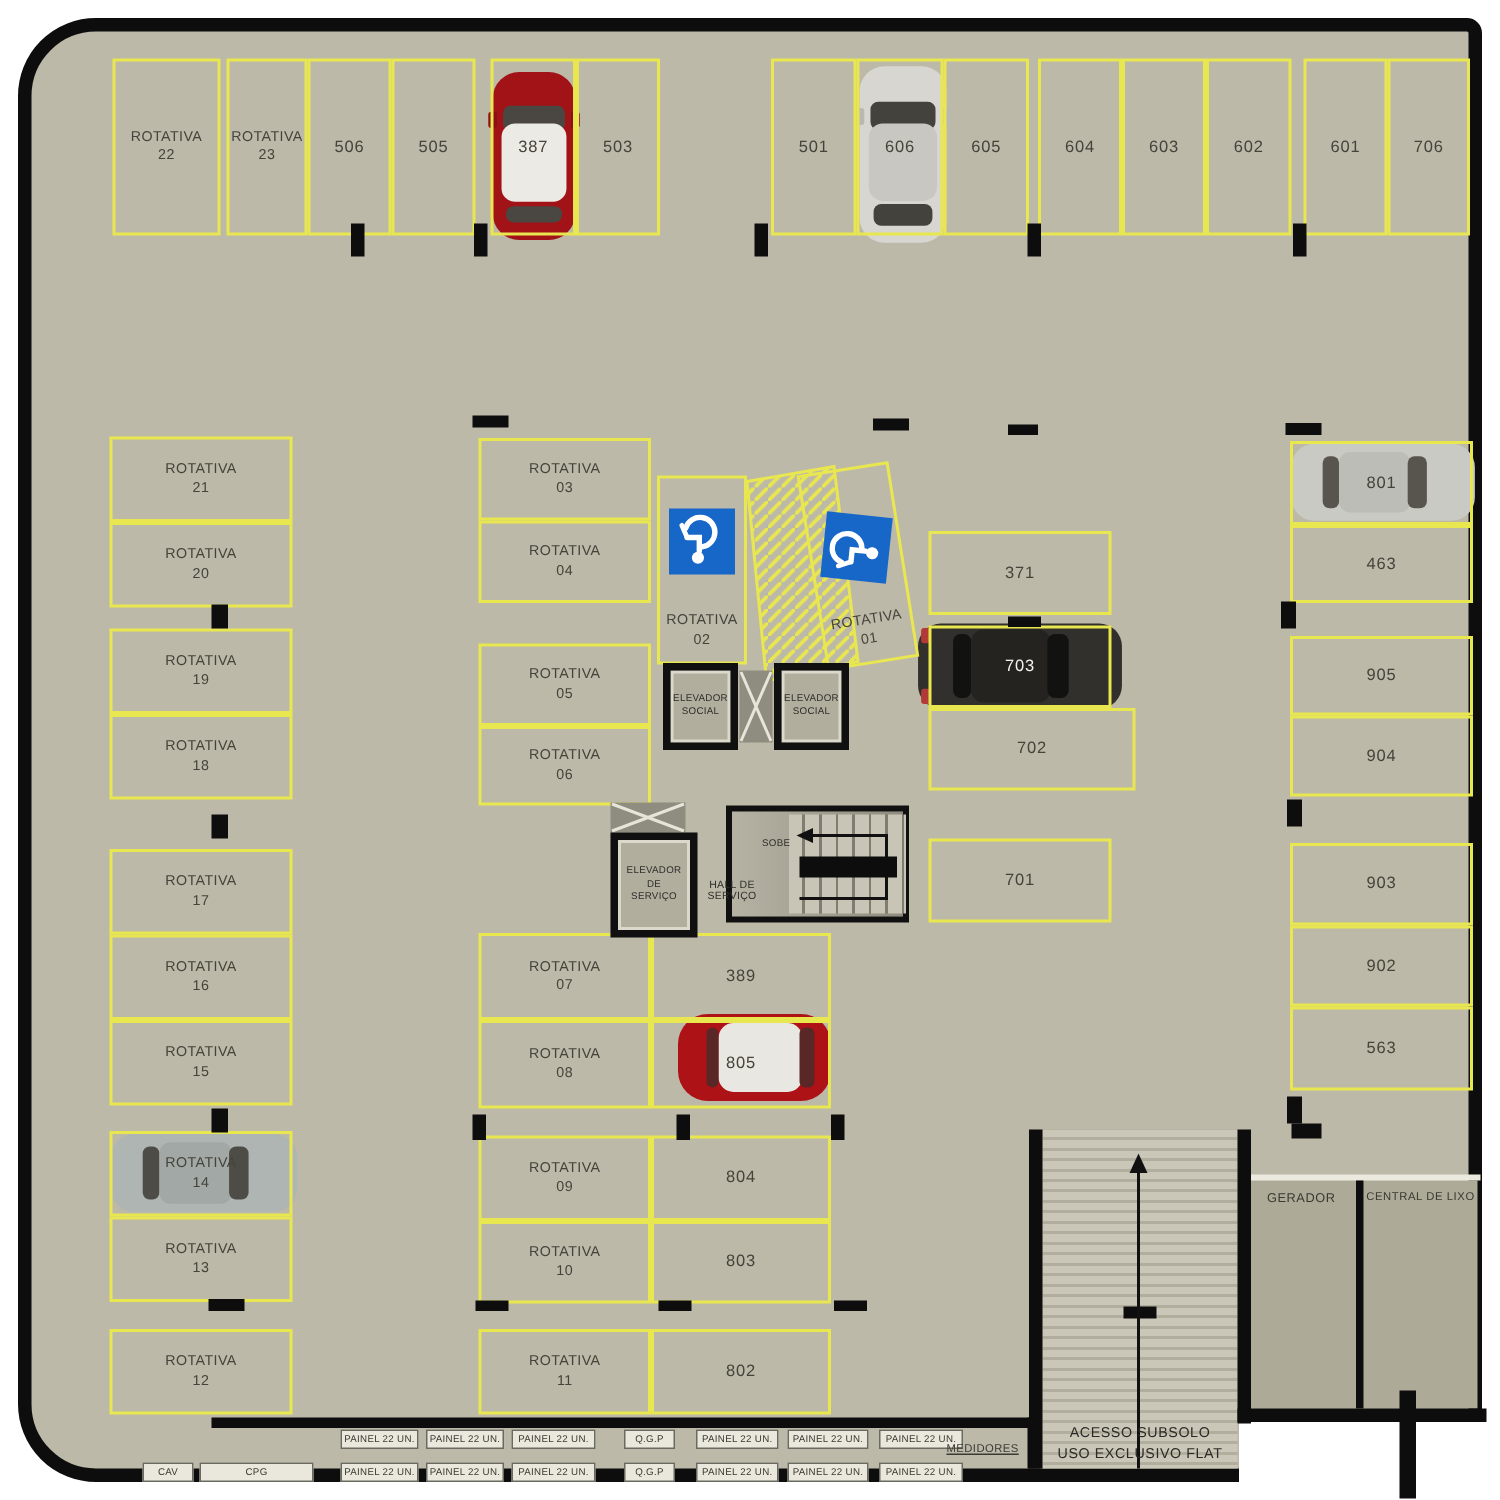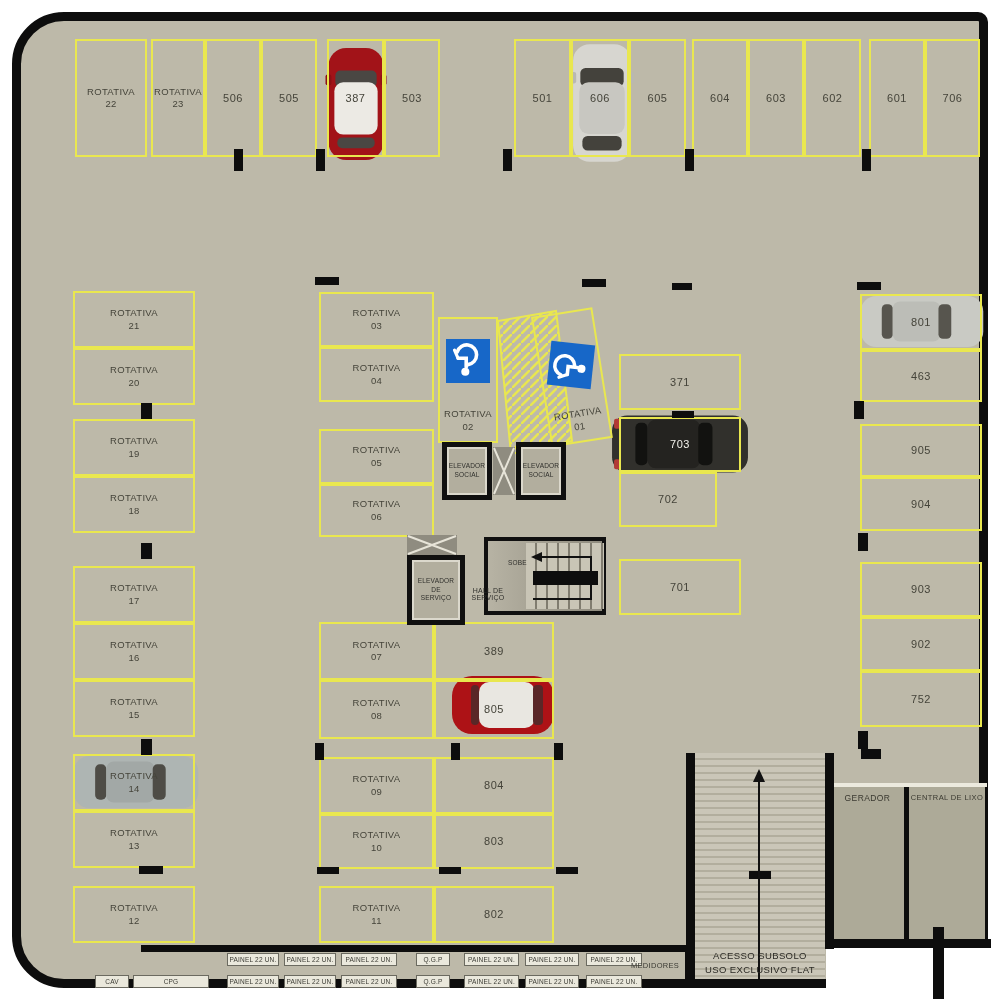--- a/index.html
+++ b/index.html
@@ -27,21 +27,21 @@
   .small-lbl{position:absolute;font-size:6.5px;color:#2f2f2b;letter-spacing:.2px;z-index:7;white-space:pre-line;}
   
   .ramp{position:absolute;background:repeating-linear-gradient(180deg,#cac6b8 0 5px,#b2ae9e 5px 7px);z-index:2;}
   .wall{position:absolute;background:#0d0d0d;z-index:6;}
   .room{position:absolute;background:#adaa98;z-index:2;}
   .room-lbl{position:absolute;width:100%;text-align:center;font-size:8.5px;color:#3a3930;letter-spacing:.4px;z-index:3;}
   .pan{position:absolute;height:13px;background:#eae8dc;border:1px solid #6b6a60;font-size:6.5px;
        display:flex;align-items:center;justify-content:center;color:#3a3a33;letter-spacing:.2px;z-index:6;box-sizing:border-box;}
   .ramp-lbl{position:absolute;text-align:center;white-space:pre-line;font-size:9.5px;color:#2b2a25;
             letter-spacing:.4px;line-height:1.45;z-index:7;}
-  .meters-lbl{position:absolute;font-size:7.5px;color:#3a3a33;letter-spacing:.3px;z-index:7;}
+  .meters-lbl{position:absolute;font-size:7.5px;color:#3a3a33;letter-spacing:.3px;z-index:7;text-decoration:underline;}
   .white-cut{position:absolute;background:#fff;z-index:5;}
 </style>
 </head>
 <body>
 
 <div id="stage">
 <div id="plan">
 
   <div class="st" style="left:54px;top:18px;width:72px;height:118px"><span class="lb">ROTATIVA
 22</span></div>
@@ -131,30 +131,30 @@
     <svg width="36" height="36" viewBox="0 0 40 40">
           <circle cx="23" cy="8" r="4.5" fill="#fff"></circle>
           <path d="M22 13 v10 h9" stroke="#fff" stroke-width="4" fill="none" stroke-linecap="round"></path>
           <path d="M20 16 a11 11 0 1 0 12 14" stroke="#fff" stroke-width="4" fill="none" stroke-linecap="round"></path>
           <path d="M31 23 l4 9" stroke="#fff" stroke-width="3.5" fill="none" stroke-linecap="round"></path>
         </svg>
   </div>
 
   <div class="st num" style="left:598px;top:333px;width:122px;height:56px"><span class="lb">371</span></div>
   <div class="st num wlb" style="left:598px;top:396px;width:122px;height:55px"><span class="lb">703</span></div>
-  <div class="st num" style="left:598px;top:451px;width:98px;height:55px"><span class="lb">702</span></div>
+  <div class="st num" style="left:598px;top:451px;width:138px;height:55px"><span class="lb">702</span></div>
   <div class="st num" style="left:598px;top:538px;width:122px;height:56px"><span class="lb">701</span></div>
 
   <div class="st num" style="left:839px;top:273px;width:122px;height:56px"><span class="lb">801</span></div>
   <div class="st num" style="left:839px;top:329px;width:122px;height:52px"><span class="lb">463</span></div>
   <div class="st num" style="left:839px;top:403px;width:122px;height:53px"><span class="lb">905</span></div>
   <div class="st num" style="left:839px;top:456px;width:122px;height:54px"><span class="lb">904</span></div>
   <div class="st num" style="left:839px;top:541px;width:122px;height:55px"><span class="lb">903</span></div>
   <div class="st num" style="left:839px;top:596px;width:122px;height:54px"><span class="lb">902</span></div>
-  <div class="st num" style="left:839px;top:650px;width:122px;height:56px"><span class="lb">752</span></div>
+  <div class="st num" style="left:839px;top:650px;width:122px;height:56px"><span class="lb">563</span></div>
 
   <svg class="car" style="left:304px;top:24px" width="62" height="118" viewBox="0 0 62 120">
     <rect x="3" y="3" width="56" height="114" rx="18" fill="#a21318"></rect>
     <rect x="0" y="30" width="6" height="11" rx="2" fill="#8c1014"></rect>
         <rect x="56" y="30" width="6" height="11" rx="2" fill="#8c1014"></rect>
     <rect x="10" y="26" width="42" height="17" rx="5" fill="#4a4743"></rect>
     <rect x="9" y="38" width="44" height="53" rx="9" fill="#eceae4"></rect>
     <rect x="12" y="94" width="38" height="11" rx="5" fill="#4a4743"></rect>
   </svg>
   <svg class="car" style="left:549px;top:14px" width="64" height="136" viewBox="0 0 62 120">

